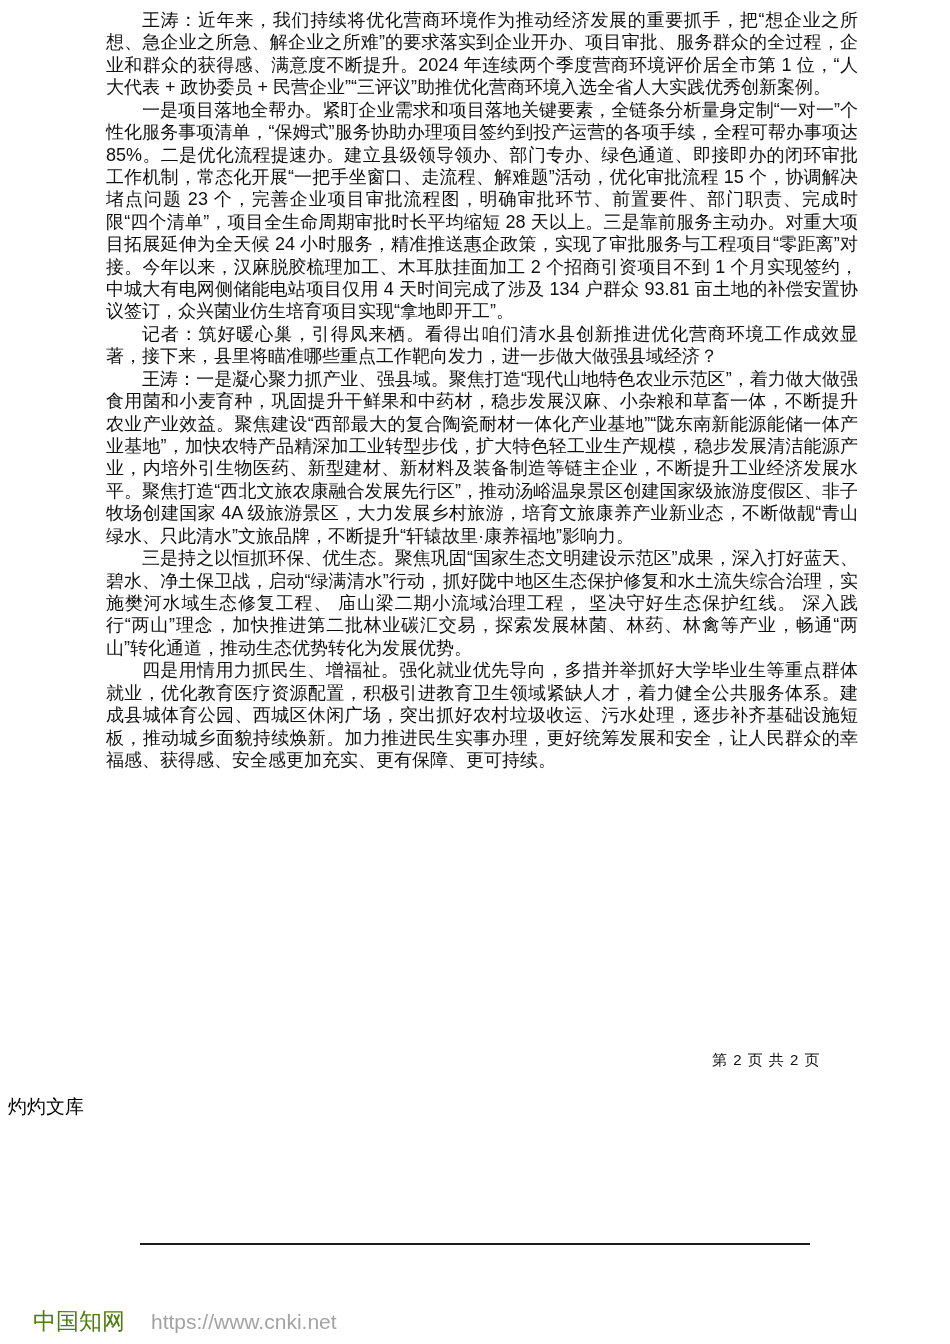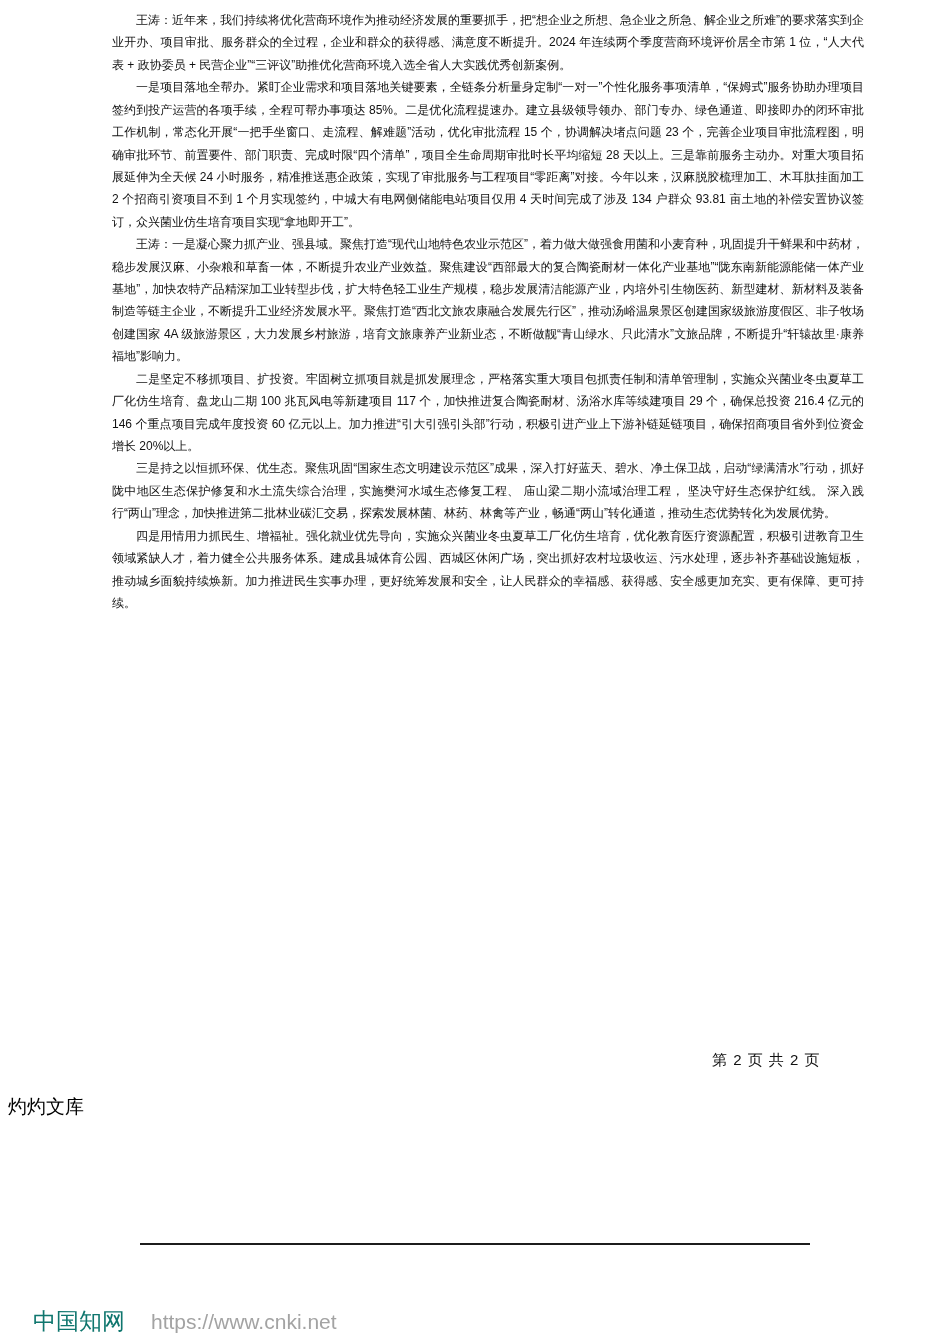--- a/index.html
+++ b/index.html
@@ -7,24 +7,24 @@
     position: relative;
     width: 950px;
     height: 1344px;
     background: #ffffff;
     font-family: "Liberation Sans", sans-serif;
     color: #000000;
     overflow: hidden;
   }
   .content {
     position: absolute;
-    left: 112px;
+    left: 106px;
     top: 9px;
     width: 752px;
-    font-size: 12px;
+    font-size: 18px;
     line-height: 22.42px;
     color: #111111;
     text-align: justify;
   }
   .content p {
     margin: 0;
     padding: 0;
     text-indent: 2em;
   }
   .page-number {
@@ -58,41 +58,41 @@
     position: absolute;
     left: 33px;
     top: 1282px;
     display: flex;
     align-items: baseline;
     gap: 26px;
     white-space: nowrap;
   }
   .brand-name {
     font-size: 23px;
-    color: #0f766e;
+    color: #4d7c0f;
   }
   .brand-url {
     font-size: 21px;
     color: #a3a3a3;
     text-decoration: none;
     margin-top: 28px;
   }
 </style>
 </head>
 <body>
 
 <div class="page">
 
   <div class="content">
       <p>王涛：近年来，我们持续将优化营商环境作为推动经济发展的重要抓手，把“想企业之所想、急企业之所急、解企业之所难”的要求落实到企业开办、项目审批、服务群众的全过程，企业和群众的获得感、满意度不断提升。2024 年连续两个季度营商环境评价居全市第 1 位，“人大代表 + 政协委员 + 民营企业”“三评议”助推优化营商环境入选全省人大实践优秀创新案例。</p>
       <p>一是项目落地全帮办。紧盯企业需求和项目落地关键要素，全链条分析量身定制“一对一”个性化服务事项清单，“保姆式”服务协助办理项目签约到投产运营的各项手续，全程可帮办事项达 85%。二是优化流程提速办。建立县级领导领办、部门专办、绿色通道、即接即办的闭环审批工作机制，常态化开展“一把手坐窗口、走流程、解难题”活动，优化审批流程 15 个，协调解决堵点问题 23 个，完善企业项目审批流程图，明确审批环节、前置要件、部门职责、完成时限“四个清单”，项目全生命周期审批时长平均缩短 28 天以上。三是靠前服务主动办。对重大项目拓展延伸为全天候 24 小时服务，精准推送惠企政策，实现了审批服务与工程项目“零距离”对接。今年以来，汉麻脱胶梳理加工、木耳肽挂面加工 2 个招商引资项目不到 1 个月实现签约，中城大有电网侧储能电站项目仅用 4 天时间完成了涉及 134 户群众 93.81 亩土地的补偿安置协议签订，众兴菌业仿生培育项目实现“拿地即开工”。</p>
+      <p>记者：筑好暖心巢，引得凤来栖。看得出咱们清水县创新推进优化营商环境工作成效显著，接下来，县里将瞄准哪些重点工作靶向发力，进一步做大做强县域经济？</p>
       <p>王涛：一是凝心聚力抓产业、强县域。聚焦打造“现代山地特色农业示范区”，着力做大做强食用菌和小麦育种，巩固提升干鲜果和中药材，稳步发展汉麻、小杂粮和草畜一体，不断提升农业产业效益。聚焦建设“西部最大的复合陶瓷耐材一体化产业基地”“陇东南新能源能储一体产业基地”，加快农特产品精深加工业转型步伐，扩大特色轻工业生产规模，稳步发展清洁能源产业，内培外引生物医药、新型建材、新材料及装备制造等链主企业，不断提升工业经济发展水平。聚焦打造“西北文旅农康融合发展先行区”，推动汤峪温泉景区创建国家级旅游度假区、非子牧场创建国家 4A 级旅游景区，大力发展乡村旅游，培育文旅康养产业新业态，不断做靓“青山绿水、只此清水”文旅品牌，不断提升“轩辕故里·康养福地”影响力。</p>
-      <p>二是坚定不移抓项目、扩投资。牢固树立抓项目就是抓发展理念，严格落实重大项目包抓责任制和清单管理制，实施众兴菌业冬虫夏草工厂化仿生培育、盘龙山二期 100 兆瓦风电等新建项目 117 个，加快推进复合陶瓷耐材、汤浴水库等续建项目 29 个，确保总投资 216.4 亿元的 146 个重点项目完成年度投资 60 亿元以上。加力推进“引大引强引头部”行动，积极引进产业上下游补链延链项目，确保招商项目省外到位资金增长 20%以上。</p>
       <p>三是持之以恒抓环保、优生态。聚焦巩固“国家生态文明建设示范区”成果，深入打好蓝天、碧水、净土保卫战，启动“绿满清水”行动，抓好陇中地区生态保护修复和水土流失综合治理，实施樊河水域生态修复工程、 庙山梁二期小流域治理工程， 坚决守好生态保护红线。 深入践行“两山”理念，加快推进第二批林业碳汇交易，探索发展林菌、林药、林禽等产业，畅通“两山”转化通道，推动生态优势转化为发展优势。</p>
-      <p>四是用情用力抓民生、增福祉。强化就业优先导向，实施众兴菌业冬虫夏草工厂化仿生培育，优化教育医疗资源配置，积极引进教育卫生领域紧缺人才，着力健全公共服务体系。建成县城体育公园、西城区休闲广场，突出抓好农村垃圾收运、污水处理，逐步补齐基础设施短板，推动城乡面貌持续焕新。加力推进民生实事办理，更好统筹发展和安全，让人民群众的幸福感、获得感、安全感更加充实、更有保障、更可持续。</p>
+      <p>四是用情用力抓民生、增福祉。强化就业优先导向，多措并举抓好大学毕业生等重点群体就业，优化教育医疗资源配置，积极引进教育卫生领域紧缺人才，着力健全公共服务体系。建成县城体育公园、西城区休闲广场，突出抓好农村垃圾收运、污水处理，逐步补齐基础设施短板，推动城乡面貌持续焕新。加力推进民生实事办理，更好统筹发展和安全，让人民群众的幸福感、获得感、安全感更加充实、更有保障、更可持续。</p>
     </div>
 
   <div class="page-number">第 2 页 共 2 页</div>
 
   <div class="watermark">灼灼文库</div>
 
   <div class="divider"></div>
 
   <div class="footer-brand-row">
     <span class="brand-name">中国知网</span>

